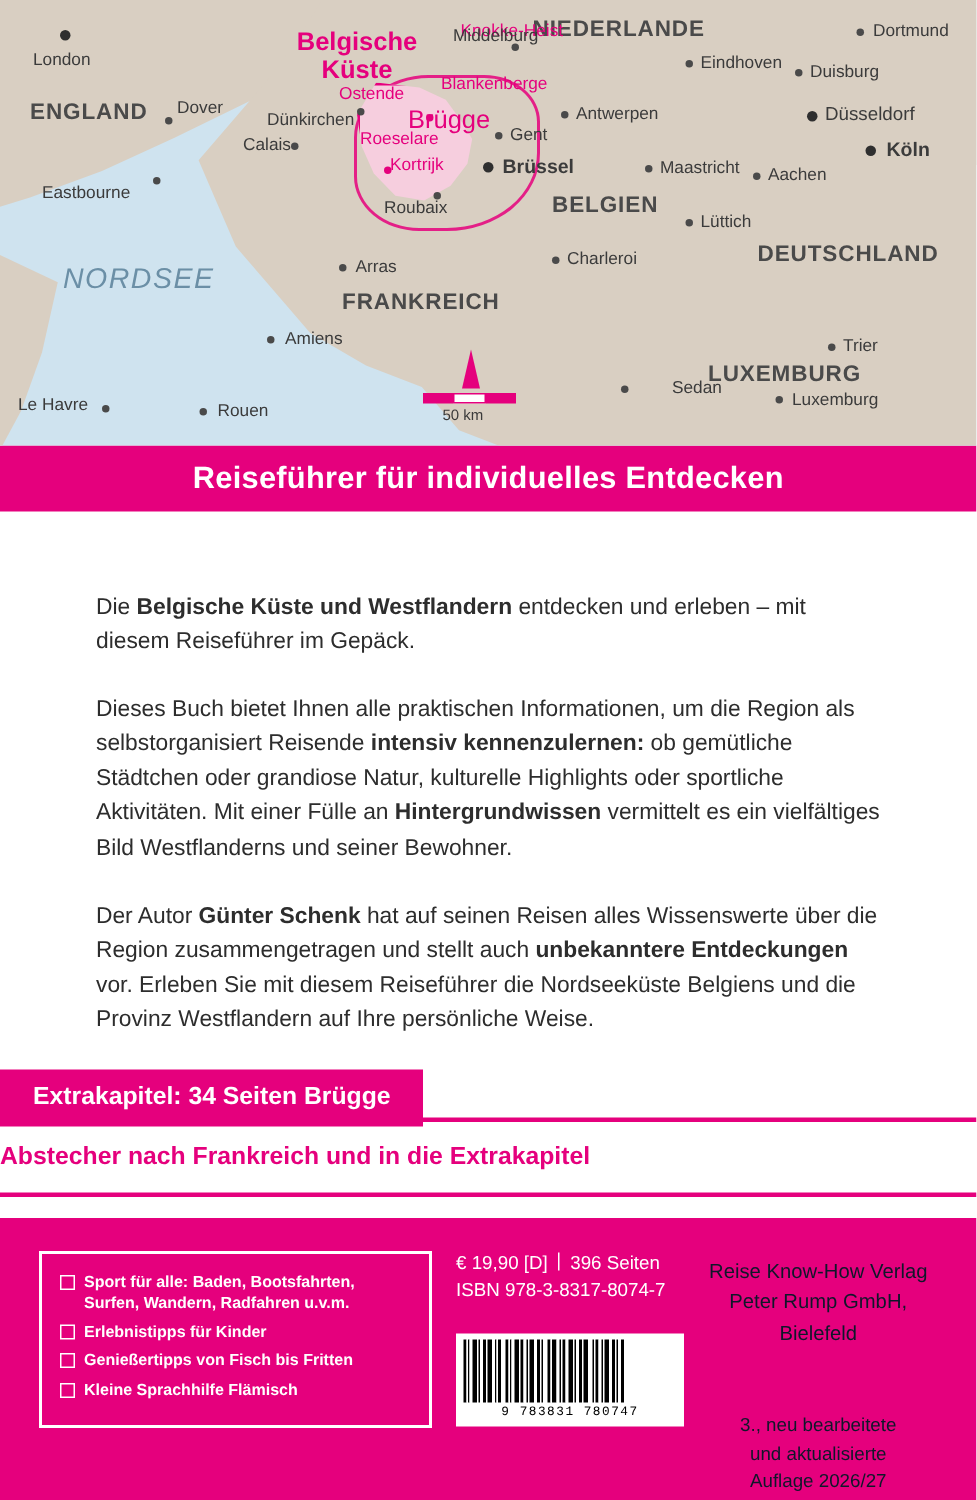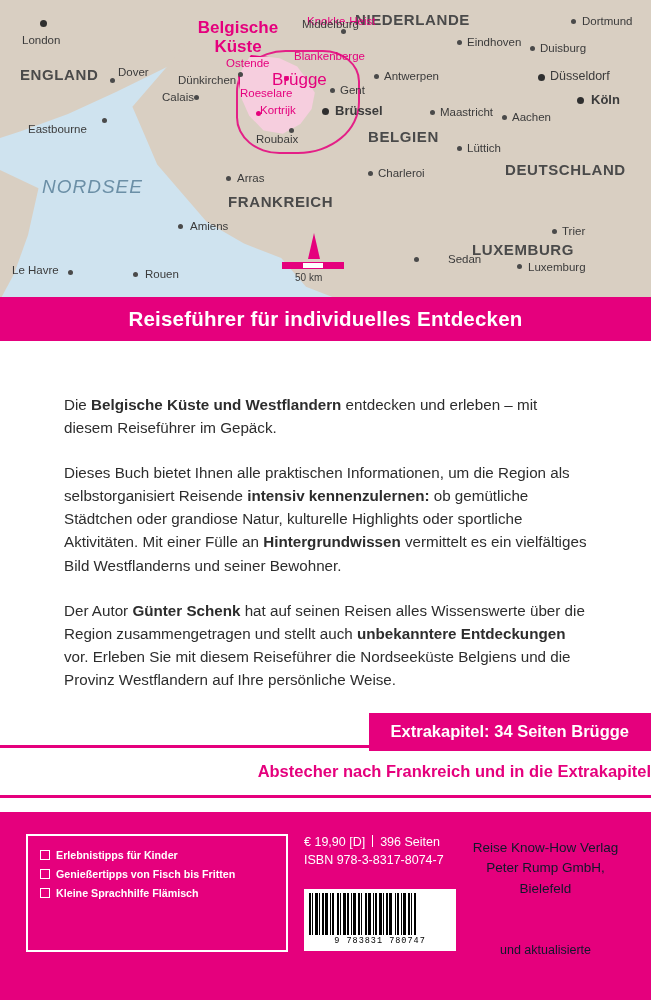--- a/index.html
+++ b/index.html
@@ -189,21 +189,21 @@
     line-height: 1.52;
     color: #2d2d2d;
     text-align: left;
   }
   .content b { font-weight: bold; }
 
   
   .extras {
     position: relative;
     margin-top: 16px;
-    text-align: right;
+    text-align: left;
   }
   .extra-chip {
     display: inline-block;
     background: #e5007d;
     color: #ffffff;
     font-weight: bold;
     font-size: 16.5px;
     padding: 9px 22px 10px 22px;
     position: relative;
     z-index: 3;
@@ -467,20 +467,24 @@
     <span>Abstecher nach Frankreich und in die Extrakapitel</span>
   </div>
 </div>
 
 <div class="footer">
   <div class="footer-inner">
 
     <div class="bullets-box">
       <div class="bullet-row">
         <span class="bullet-box"></span>
+        <span class="bullet-text">Sport für alle: Baden, Bootsfahrten, Surfen, Wandern, Radfahren u.v.m.</span>
+      </div>
+      <div class="bullet-row">
+        <span class="bullet-box"></span>
         <span class="bullet-text">Erlebnistipps für Kinder</span>
       </div>
       <div class="bullet-row">
         <span class="bullet-box"></span>
         <span class="bullet-text">Genießertipps von Fisch bis Fritten</span>
       </div>
       <div class="bullet-row">
         <span class="bullet-box"></span>
         <span class="bullet-text">Kleine Sprachhilfe Flämisch</span>
       </div>
@@ -559,18 +563,20 @@
           <i style="width:2px"></i>
         </div>
         <div class="barcode-num">9 783831 780747</div>
       </div>
     </div>
 
     <div class="right-col">
       <div class="pub-line">Reise Know-How Verlag</div>
       <div class="pub-line">Peter Rump GmbH, Bielefeld</div>
       <div class="edition">
+        <div>3., neu bearbeitete</div>
         <div>und aktualisierte</div>
+        <div>Auflage 2026/27</div>
       </div>
     </div>
 
   </div>
 </div>
 
 </body></html>

